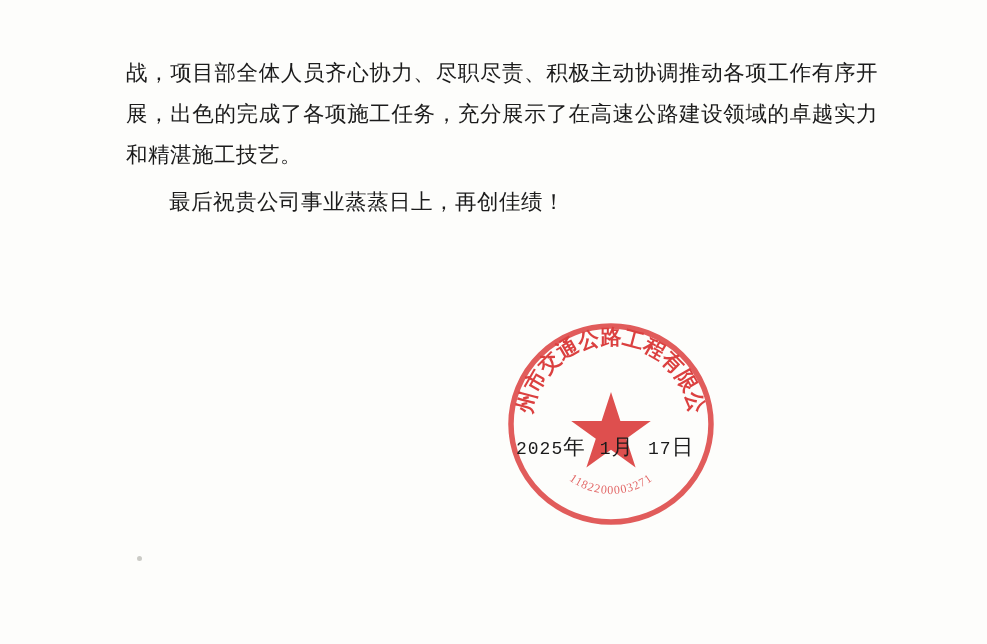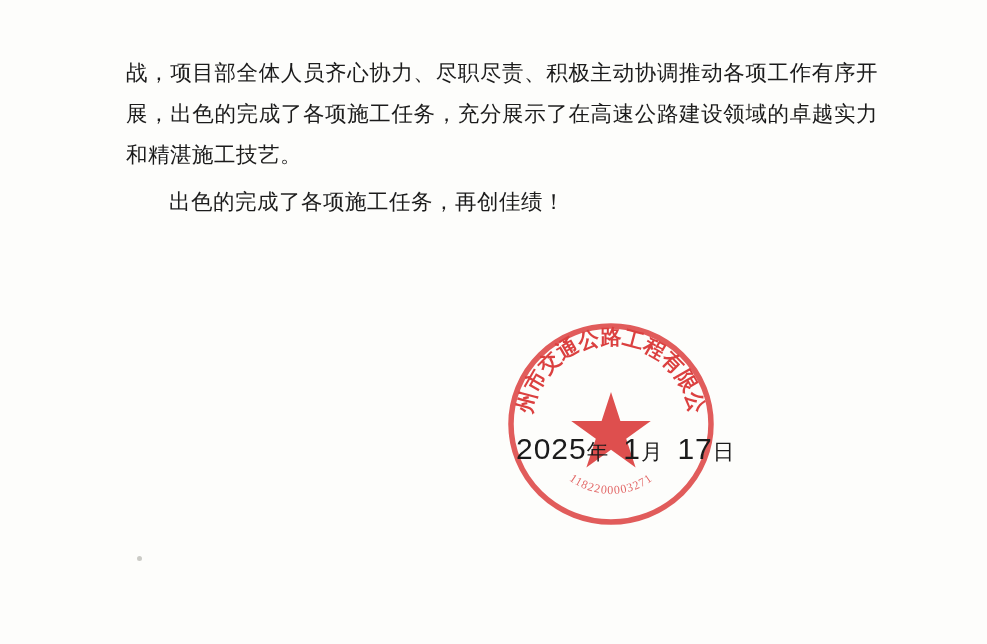--- a/index.html
+++ b/index.html
@@ -52,22 +52,22 @@
     position: absolute;
     left: 516px;
     top: 432px;
     font-family: "DejaVu Serif", serif;
     font-size: 21.5px;
     color: #1b1b1b;
     letter-spacing: 1px;
     white-space: nowrap;
   }
   .date-line .num {
-    font-family: Liberation Sans, sans-serif;
-    font-size: 30px;
+    font-family: Liberation Mono, monospace;
+    font-size: 18px;
   }
   .date-line .sep {
     display: inline-block;
     width: 14px;
   }
 
   
   .seal {
     position: absolute;
     left: 505px;
@@ -120,21 +120,21 @@
     opacity: 0.75;
   }
 </style>
 </head>
 <body>
 
 <div class="page">
 
   <div class="doc-body">
     <p class="para">战，项目部全体人员齐心协力、尽职尽责、积极主动协调推动各项工作有序开展，出色的完成了各项施工任务，充分展示了在高速公路建设领域的卓越实力和精湛施工技艺。</p>
-    <p class="para indent">出色的完成了各项施工任务，再创佳绩！</p>
+    <p class="para indent">最后祝贵公司事业蒸蒸日上，再创佳绩！</p>
   </div>
 
   <div class="seal">
     <svg viewBox="0 0 212 212" xmlns="http://www.w3.org/2000/svg">
       <defs>
         <path id="arcTop" d="M 26,106 A 80,80 0 0 1 186,106"></path>
         <path id="arcBottom" d="M 36,106 A 70,70 0 0 0 176,106"></path>
       </defs>
       <ellipse class="seal-ring" cx="106" cy="106" rx="100" ry="98"></ellipse>
 

